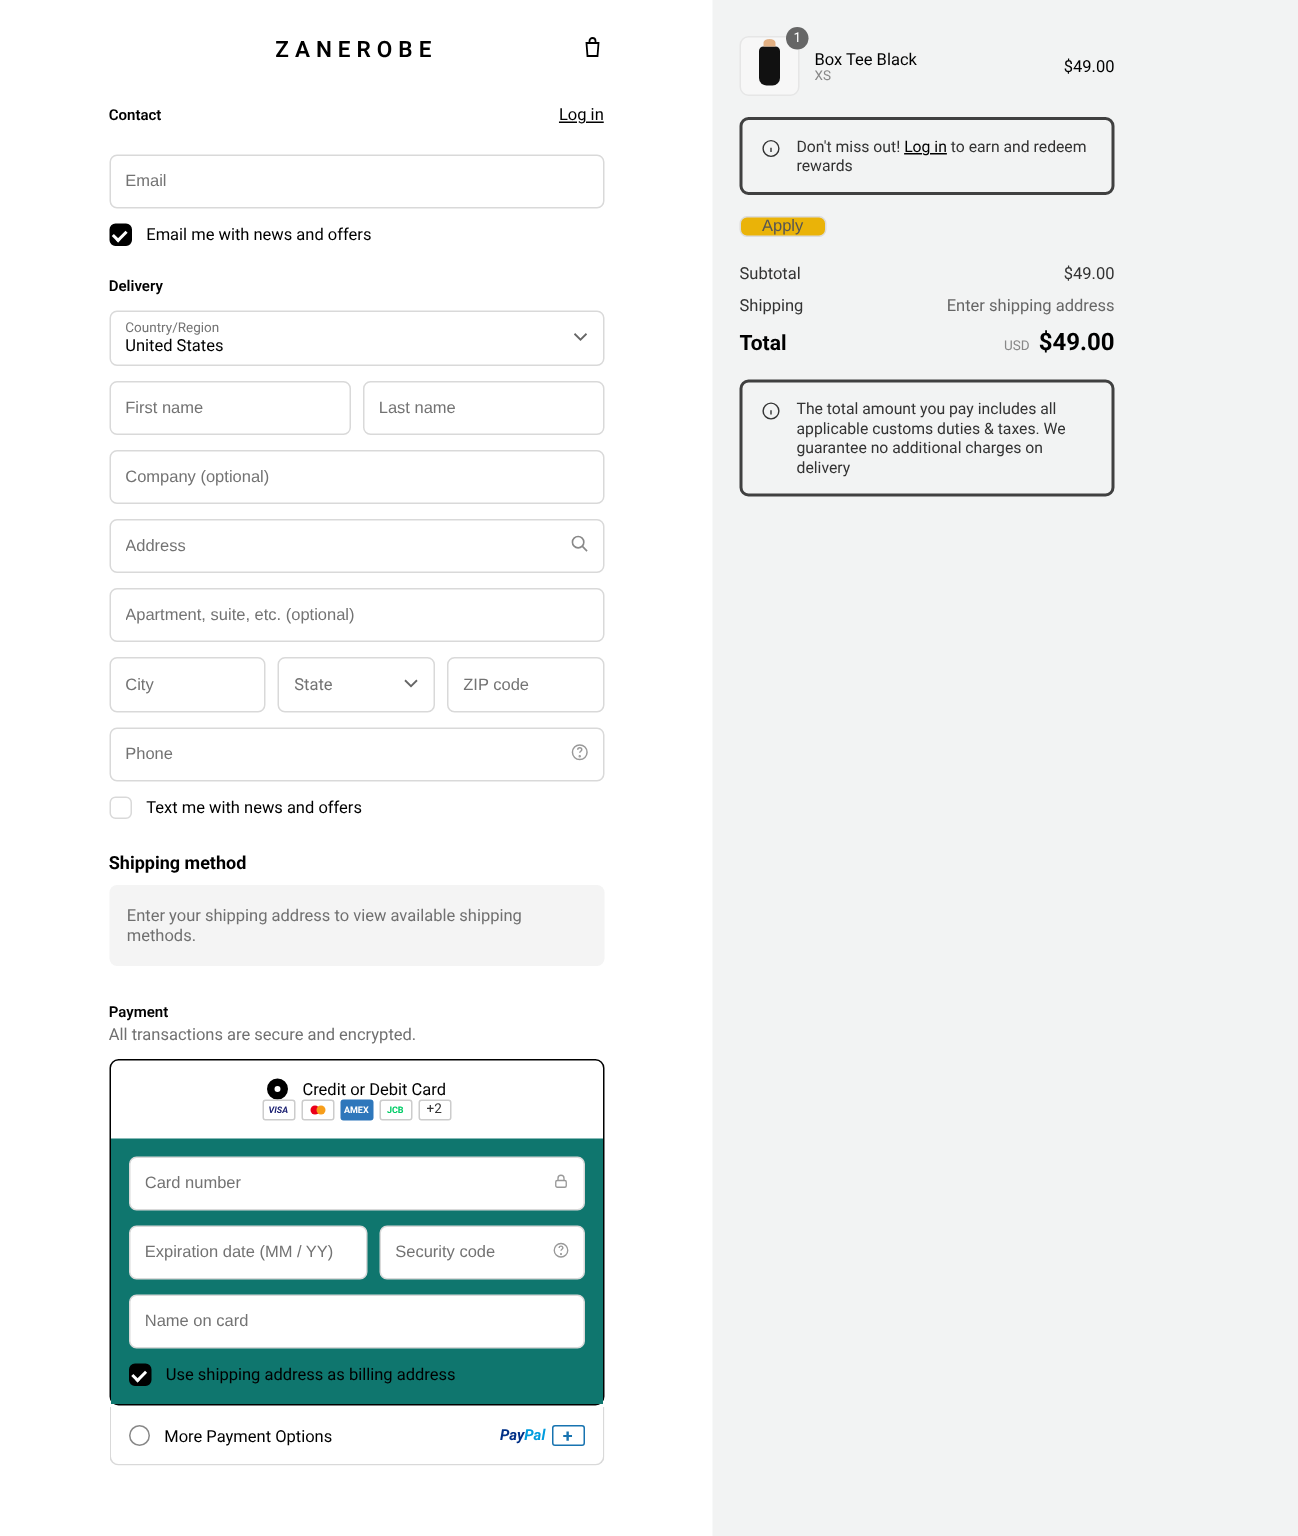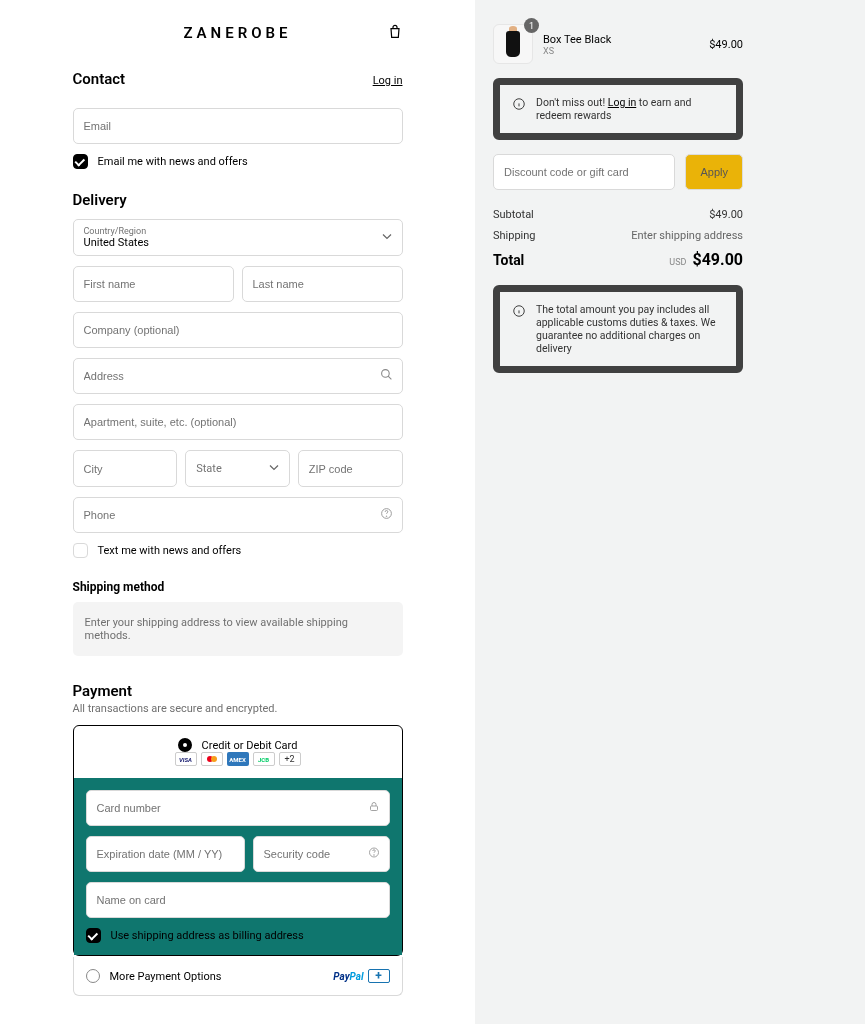--- a/index.html
+++ b/index.html
@@ -7,21 +7,21 @@
     .page { display: flex; min-height: 100vh; }
     .left { flex: 0 0 475px; padding: 24px 0 40px; }
     .left-inner { width: 330px; margin: 0 auto; }
     .right { flex: 1; background: #f2f3f3; padding: 24px 0 40px; }
     .right-inner { width: 250px; margin-left: 18px; }
 
     .header { display: flex; justify-content: center; align-items: center; position: relative; margin-bottom: 28px; }
     .logo { font-size: 15px; letter-spacing: 4px; font-weight: 600; }
     .cart-icon { position: absolute; right: 0; top: 0; cursor: pointer; }
 
-    .section-title { font-size: 15px; font-weight: 600; margin-bottom: 10px; }
+    .section-title { font-size: 10px; font-weight: 600; margin-bottom: 10px; }
     .section-head { display: flex; justify-content: space-between; align-items: baseline; }
     .login-link { font-size: 11px; text-decoration: underline; cursor: pointer; }
 
     .input, .select, .combo {
       width: 100%; border: 1px solid #d9d9d9; border-radius: 5px; padding: 11px 10px; font-size: 11px; background: #fff; color: #333;
     }
     .input::placeholder { color: #737373; }
     .row { display: flex; gap: 8px; }
     .row > * { flex: 1; }
     .mb { margin-bottom: 10px; }
@@ -68,21 +68,21 @@
     
     .cart-item { display:flex; align-items:center; gap:10px; margin-bottom: 14px; }
     .thumb { position: relative; width: 40px; height: 40px; border-radius: 6px; background:#f7f7f7; border:1px solid #e6e6e6; display:flex; align-items:center; justify-content:center; }
     .thumb-body { width: 14px; height: 26px; background:#111; border-radius: 3px 3px 5px 5px; position:relative; }
     .thumb-body::before { content:""; position:absolute; top:-5px; left:3px; width:8px; height:5px; background:#e2b083; border-radius: 50% 50% 0 0; }
     .qty-badge { position:absolute; top:-7px; right:-7px; background:#666; color:#fff; width:15px; height:15px; border-radius:50%; font-size:9px; display:flex; align-items:center; justify-content:center; }
     .item-name { font-size: 11px; }
     .item-var { font-size: 9px; color: #888; }
     .item-price { margin-left:auto; font-size: 11px; }
 
-    .info-box { border:7px solid #404040; border-radius:6px; padding: 11px 12px; display:flex; gap:10px; align-items:flex-start; font-size: 10.5px; color:#333; margin-bottom: 14px; background:#f2f3f3; }
+    .info-box { border:2px solid #404040; border-radius:6px; padding: 11px 12px; display:flex; gap:10px; align-items:flex-start; font-size: 10.5px; color:#333; margin-bottom: 14px; background:#f2f3f3; }
     .info-box a { text-decoration: underline; cursor:pointer; color:#000; }
     .info-icon { flex:0 0 14px; margin-top:1px; }
 
     .discount-row { display:flex; gap:10px; margin-bottom: 18px; }
     .discount-row .input { flex:1; }
     .apply-btn { background:#eab308; border:1px solid #dcdcdc; border-radius:5px; padding: 0 14px; font-size:11px; color:#555; cursor:pointer; }
 
     .summary-row { display:flex; justify-content:space-between; font-size:11px; color:#333; margin-bottom: 8px; }
     .summary-row.total { font-size: 14px; font-weight: 700; color:#000; align-items:baseline; }
     .summary-row .muted { color:#666; font-size:11px; }
@@ -250,21 +250,20 @@
 
       <div class="info-box">
         <span class="info-icon"><svg width="14" height="14" viewBox="0 0 24 24" fill="none" stroke="#333" stroke-width="1.6">
               <circle cx="12" cy="12" r="9"></circle>
               <path d="M12 8h.01M12 11v5"></path>
             </svg></span>
         <div><span>Don't miss out! </span><a>Log in</a><span> to earn and redeem rewards</span></div>
       </div>
 
       <div class="discount-row">
-        <input class="input" placeholder="Discount code or gift card" style="">
         <button class="apply-btn">Apply</button>
       </div>
 
       <div class="summary-row">
         <span>Subtotal</span>
         <span>$49.00</span>
       </div>
       <div class="summary-row">
         <span>Shipping</span>
         <span class="muted">Enter shipping address</span>

